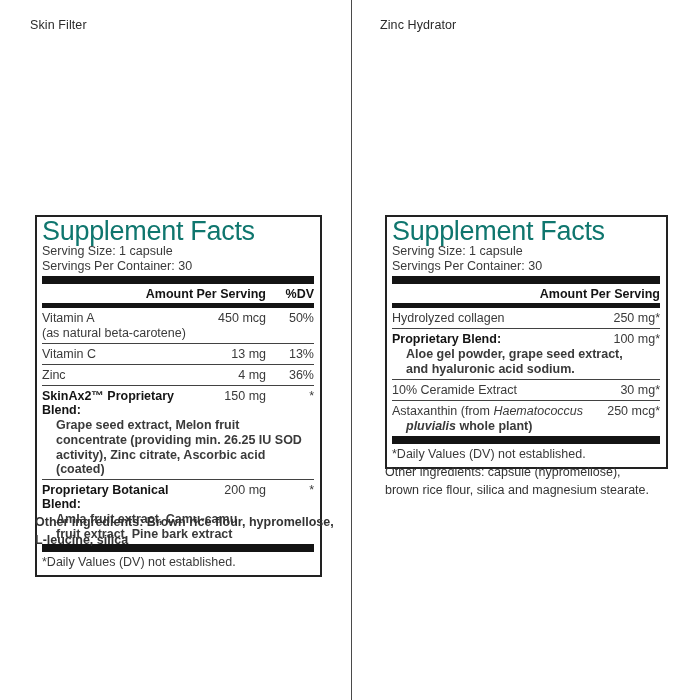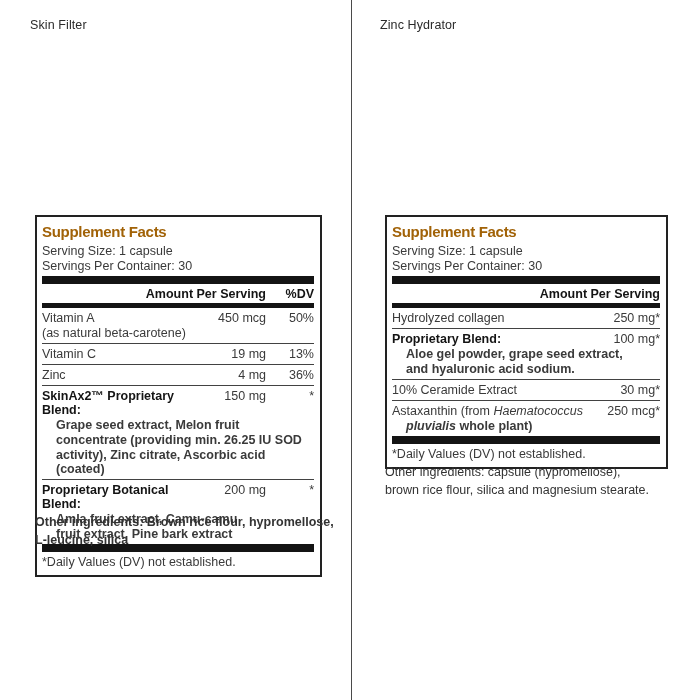--- a/index.html
+++ b/index.html
@@ -16,21 +16,21 @@
   .half-left .col-label{left:30px;}
   .half-right .col-label{left:28px;}
 
   .panel{
     position:absolute;box-sizing:border-box;background:#fff;
     border:2px solid #222;padding:3px 6px 3px 5px;color:#3a3a3a;
   }
   .panel-l{left:35px;top:207px;width:287px;}
   .panel-r{left:33px;top:207px;width:283px;}
 
-  .panel-title{font-size:15px;line-height:23px;font-weight:bold;color:#a16207;letter-spacing:-0.3px;}
+  .panel-title{font-size:27px;line-height:23px;font-weight:normal;color:#0f766e;letter-spacing:-0.3px;}
   .serving-line{font-size:12.5px;line-height:14px;padding-top:1px;color:#3a3a3a;}
   .bar{background:#141414;height:8px;margin-top:3px;}
   .bar-mid{background:#141414;height:5px;}
   .bar-bottom{background:#141414;height:8px;}
   .hdr{display:flex;align-items:flex-end;font-size:12.5px;font-weight:bold;color:#141414;padding:3px 0 2px;}
   .hdr .spacer{flex:1;}
   .hdr-dv{width:48px;text-align:right;}
 
   .rows{display:block;}
   .row{font-size:12.5px;line-height:14px;padding:3px 0 3px;}
@@ -75,21 +75,21 @@
           <div class="row-main">
             <span class="row-name">Vitamin A</span>
             <span class="row-amount">450 mcg</span>
             <span class="row-dv">50%</span>
           </div>
           <div class="row-line2">(as natural beta-carotene)</div>
         </div>
         <div class="row">
           <div class="row-main">
             <span class="row-name">Vitamin C</span>
-            <span class="row-amount">19 mg</span>
+            <span class="row-amount">13 mg</span>
             <span class="row-dv">13%</span>
           </div>
         </div>
         <div class="row">
           <div class="row-main">
             <span class="row-name">Zinc</span>
             <span class="row-amount">4 mg</span>
             <span class="row-dv">36%</span>
           </div>
         </div>

